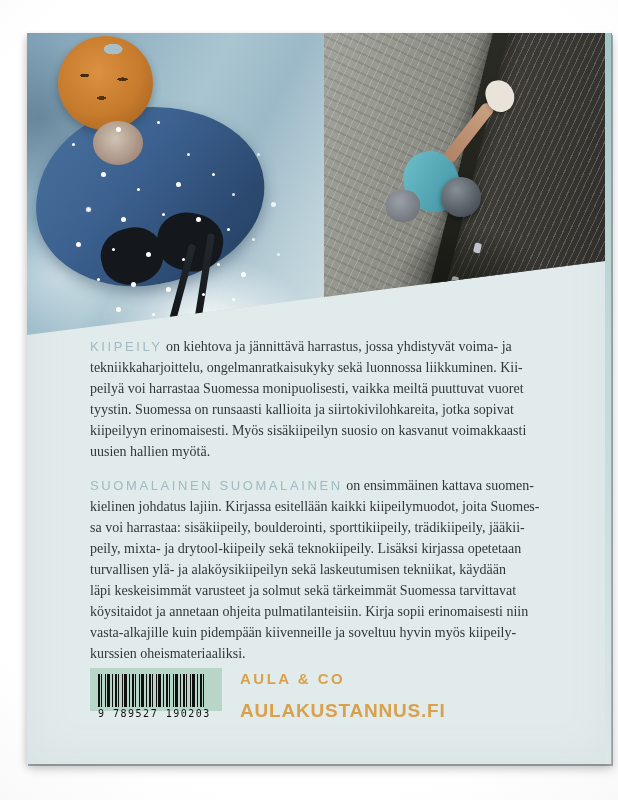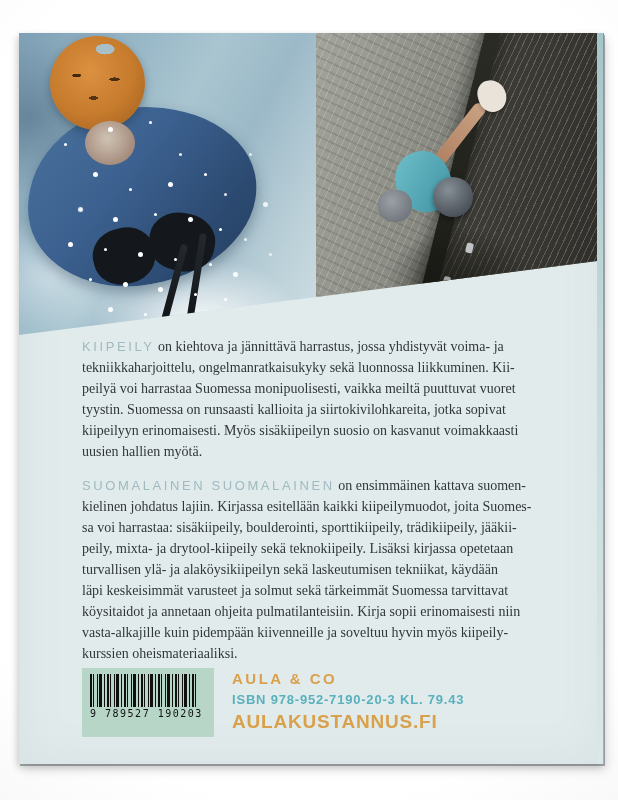--- a/index.html
+++ b/index.html
@@ -11,21 +11,21 @@
     --barcode-bg:#b7d6c7;
     --edge-teal:#a3c6c9;
   }
   html,body{margin:0;padding:0;}
   body{
     width:618px;height:800px;position:relative;overflow:hidden;
     background:radial-gradient(120% 100% at 50% 45%, #ffffff 55%, #ebecec 100%);
     font-family:"Liberation Sans","DejaVu Sans",sans-serif;
   }
   .book{
-    position:absolute;left:19px;top:33px;width:585px;height:731px;
+    position:absolute;left:27px;top:33px;width:585px;height:731px;
     background:var(--cover);
     box-shadow:1px 2px 0 rgba(70,82,86,.45), -2px 3px 7px rgba(0,0,0,.16), 3px 6px 10px rgba(0,0,0,.12), inset 0 0 45px rgba(120,140,145,.10);
   }
   .edge-strip{
     position:absolute;top:0;right:0;width:7px;height:100%;
     background:linear-gradient(180deg, var(--edge-teal) 0%, #c2d8d9 40%, #dbe7e8 100%);
     box-shadow:inset -1px 0 0 rgba(55,75,80,.35);
   }
   .photo-band{
     position:absolute;top:0;left:0;width:578px;height:302px;
@@ -140,37 +140,37 @@
     font-family:"Liberation Serif","DejaVu Serif",serif;
     font-size:14px;line-height:21px;color:var(--body-text);
   }
   .para{margin:0 0 13px 0;white-space:pre;}
   .lead{
     font-family:"Liberation Sans","DejaVu Sans",sans-serif;
     font-size:13px;letter-spacing:2.6px;color:var(--lead-teal);
   }
   
   .barcode-box{
-    position:absolute;left:63px;top:635px;width:132px;height:69px;
+    position:absolute;left:63px;top:635px;width:132px;height:43px;
     background:var(--barcode-bg);box-sizing:border-box;padding:6px 16px 4px 8px;
   }
   .bars{
     height:33px;
     background:
       repeating-linear-gradient(90deg,#101010 0 2px, rgba(0,0,0,0) 2px 3px, #101010 3px 4px, rgba(0,0,0,0) 4px 7px,
       #101010 7px 8px, rgba(0,0,0,0) 8px 9px, #101010 9px 12px, rgba(0,0,0,0) 12px 14px,
       #101010 14px 15px, rgba(0,0,0,0) 15px 17px);
   }
   .digits{
     margin-top:1px;text-align:center;color:#101010;
     font-family:"DejaVu Sans Mono","Liberation Mono",monospace;
     font-size:10px;letter-spacing:1.5px;white-space:pre;
   }
   .pub-block{position:absolute;left:213px;top:637px;}
-  .pub-name{color:var(--orange);font-weight:bold;font-size:15px;letter-spacing:2.5px;margin-bottom:5px;}
+  .pub-name{color:var(--orange);font-weight:bold;font-size:15px;letter-spacing:2.5px;margin-bottom:13px;}
   .isbn-line{color:var(--isbn-teal);font-weight:bold;font-size:13px;letter-spacing:.8px;margin-bottom:4px;}
   .pub-site{color:var(--orange);font-weight:bold;font-size:19px;letter-spacing:.8px;}
 </style>
 </head>
 <body>
 
 <div class="book">
 
   <div class="edge-strip"></div>
 
@@ -216,17 +216,16 @@
 kurssien oheismateriaaliksi.</span></p>
   </div>
 
   <div class="barcode-box">
     <div class="bars"></div>
     <div class="digits">9 789527 190203</div>
   </div>
 
   <div class="pub-block">
     <div class="pub-name">AULA &amp; CO</div>
-    <div class="isbn-line">ISBN 978-952-7190-20-3 KL. 79.43</div>
     <div class="pub-site">AULAKUSTANNUS.FI</div>
   </div>
 
 </div>
 
 </body></html>

